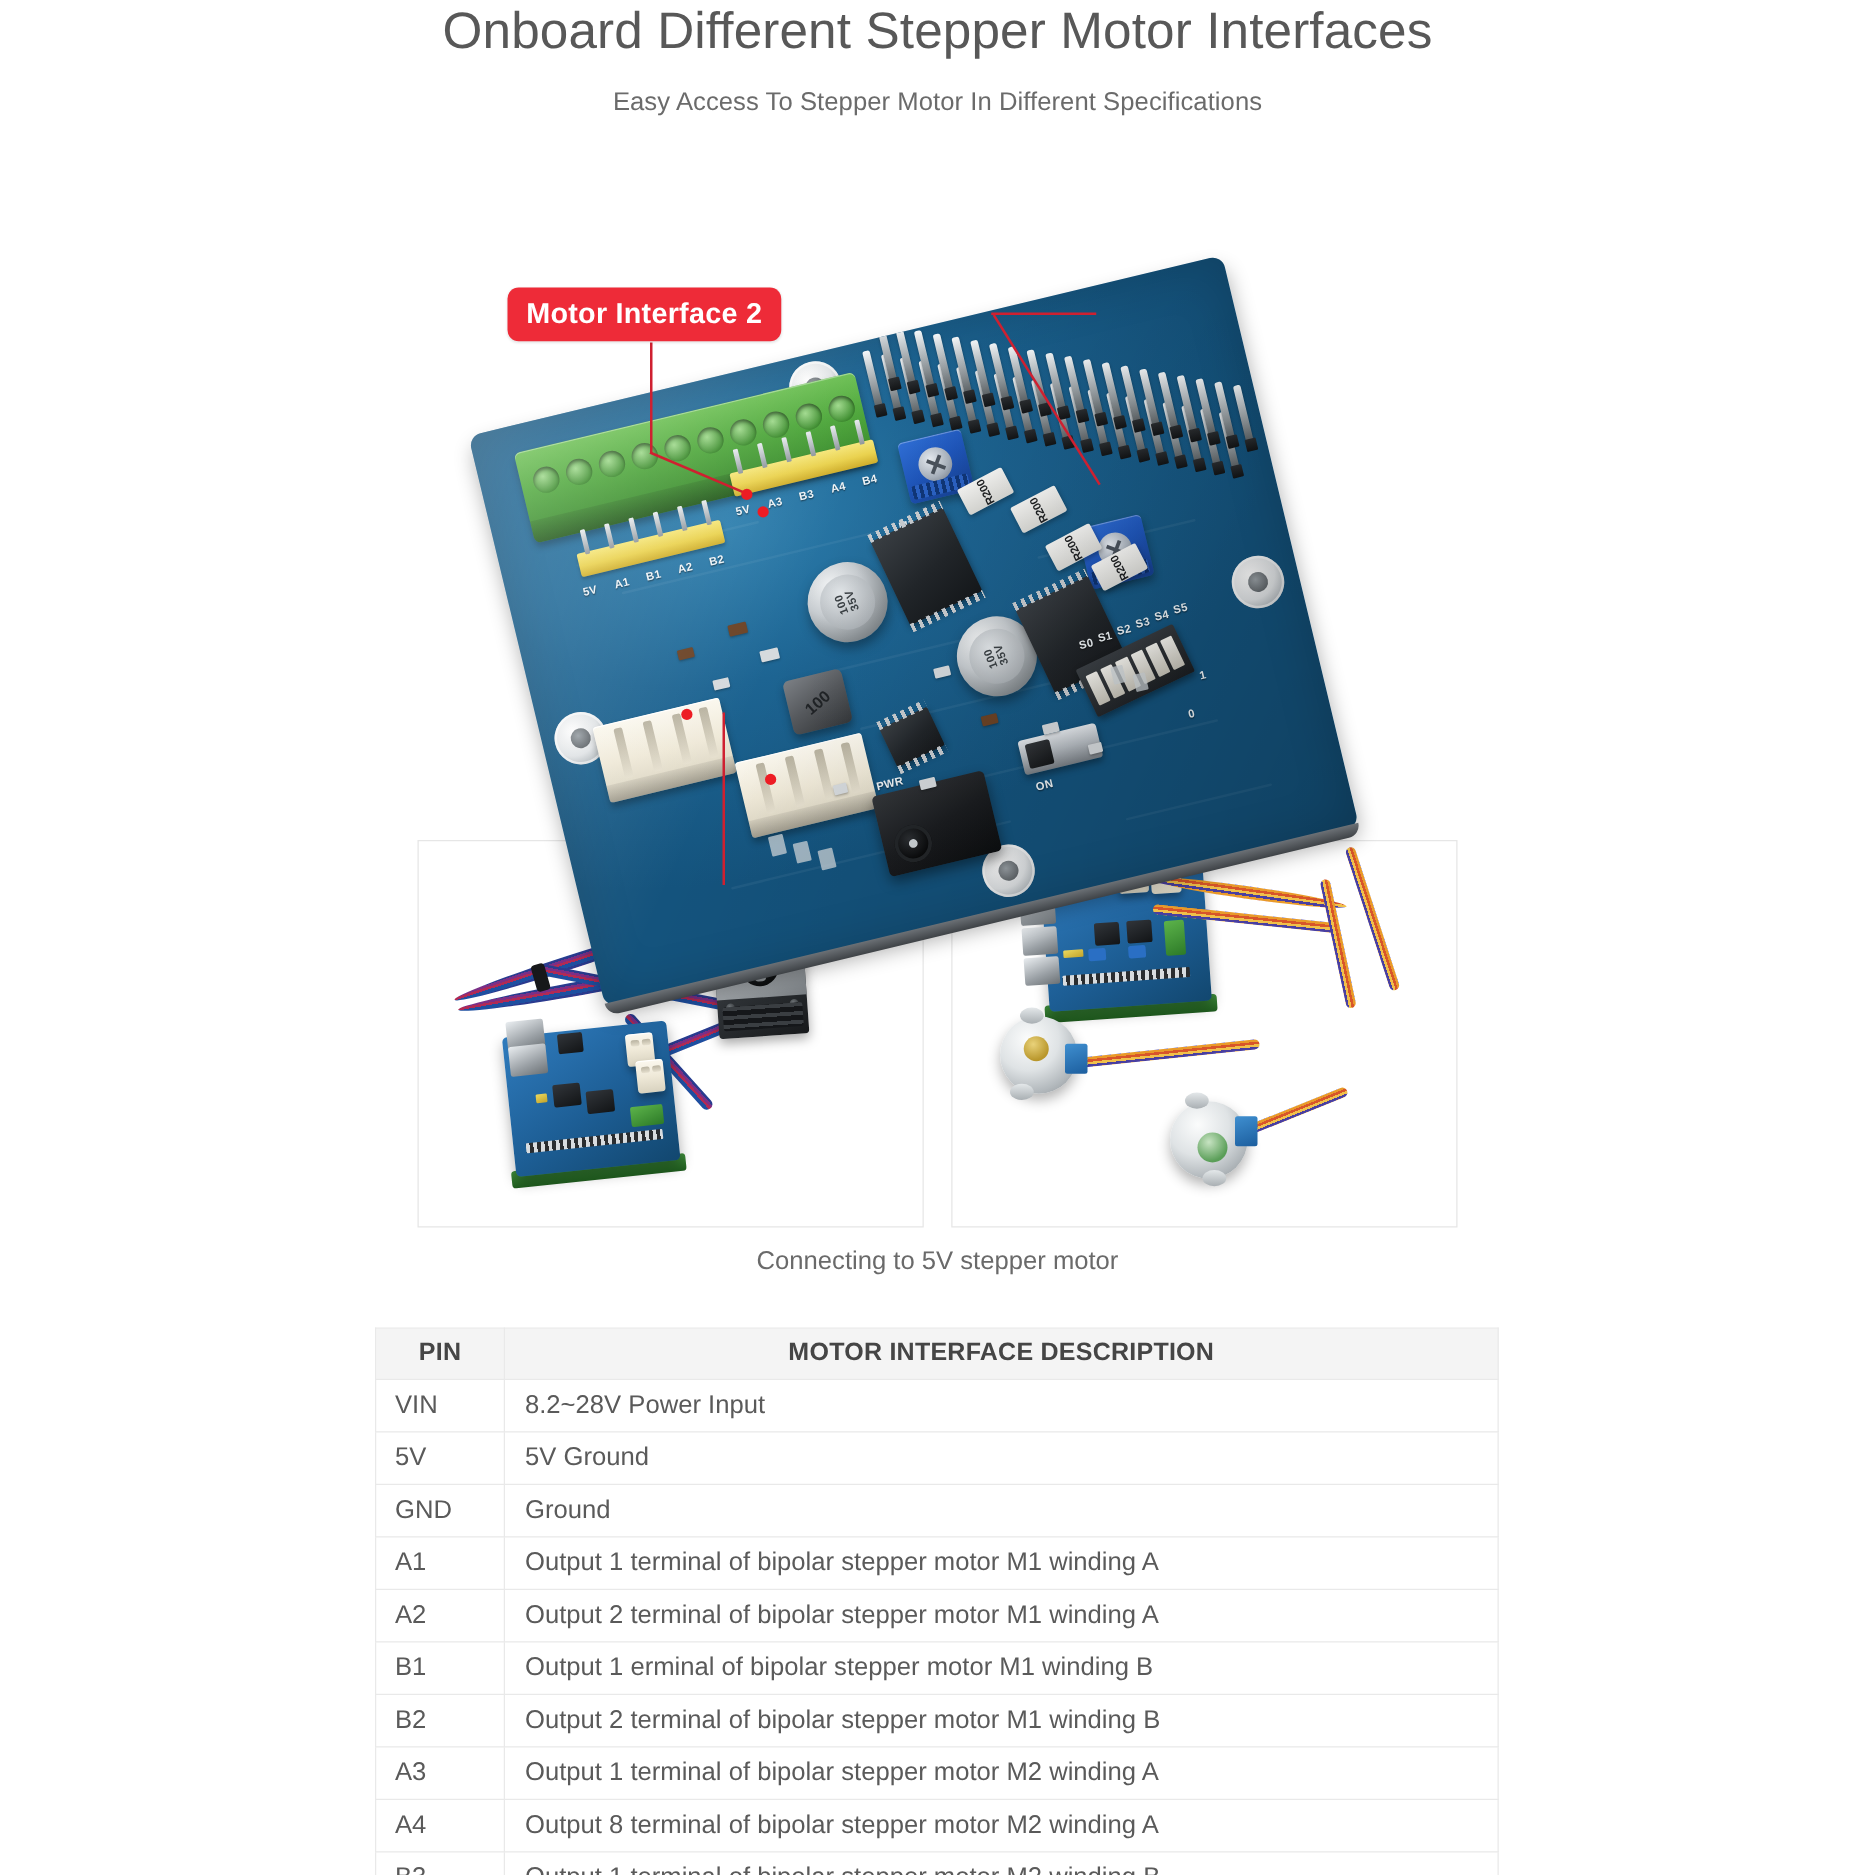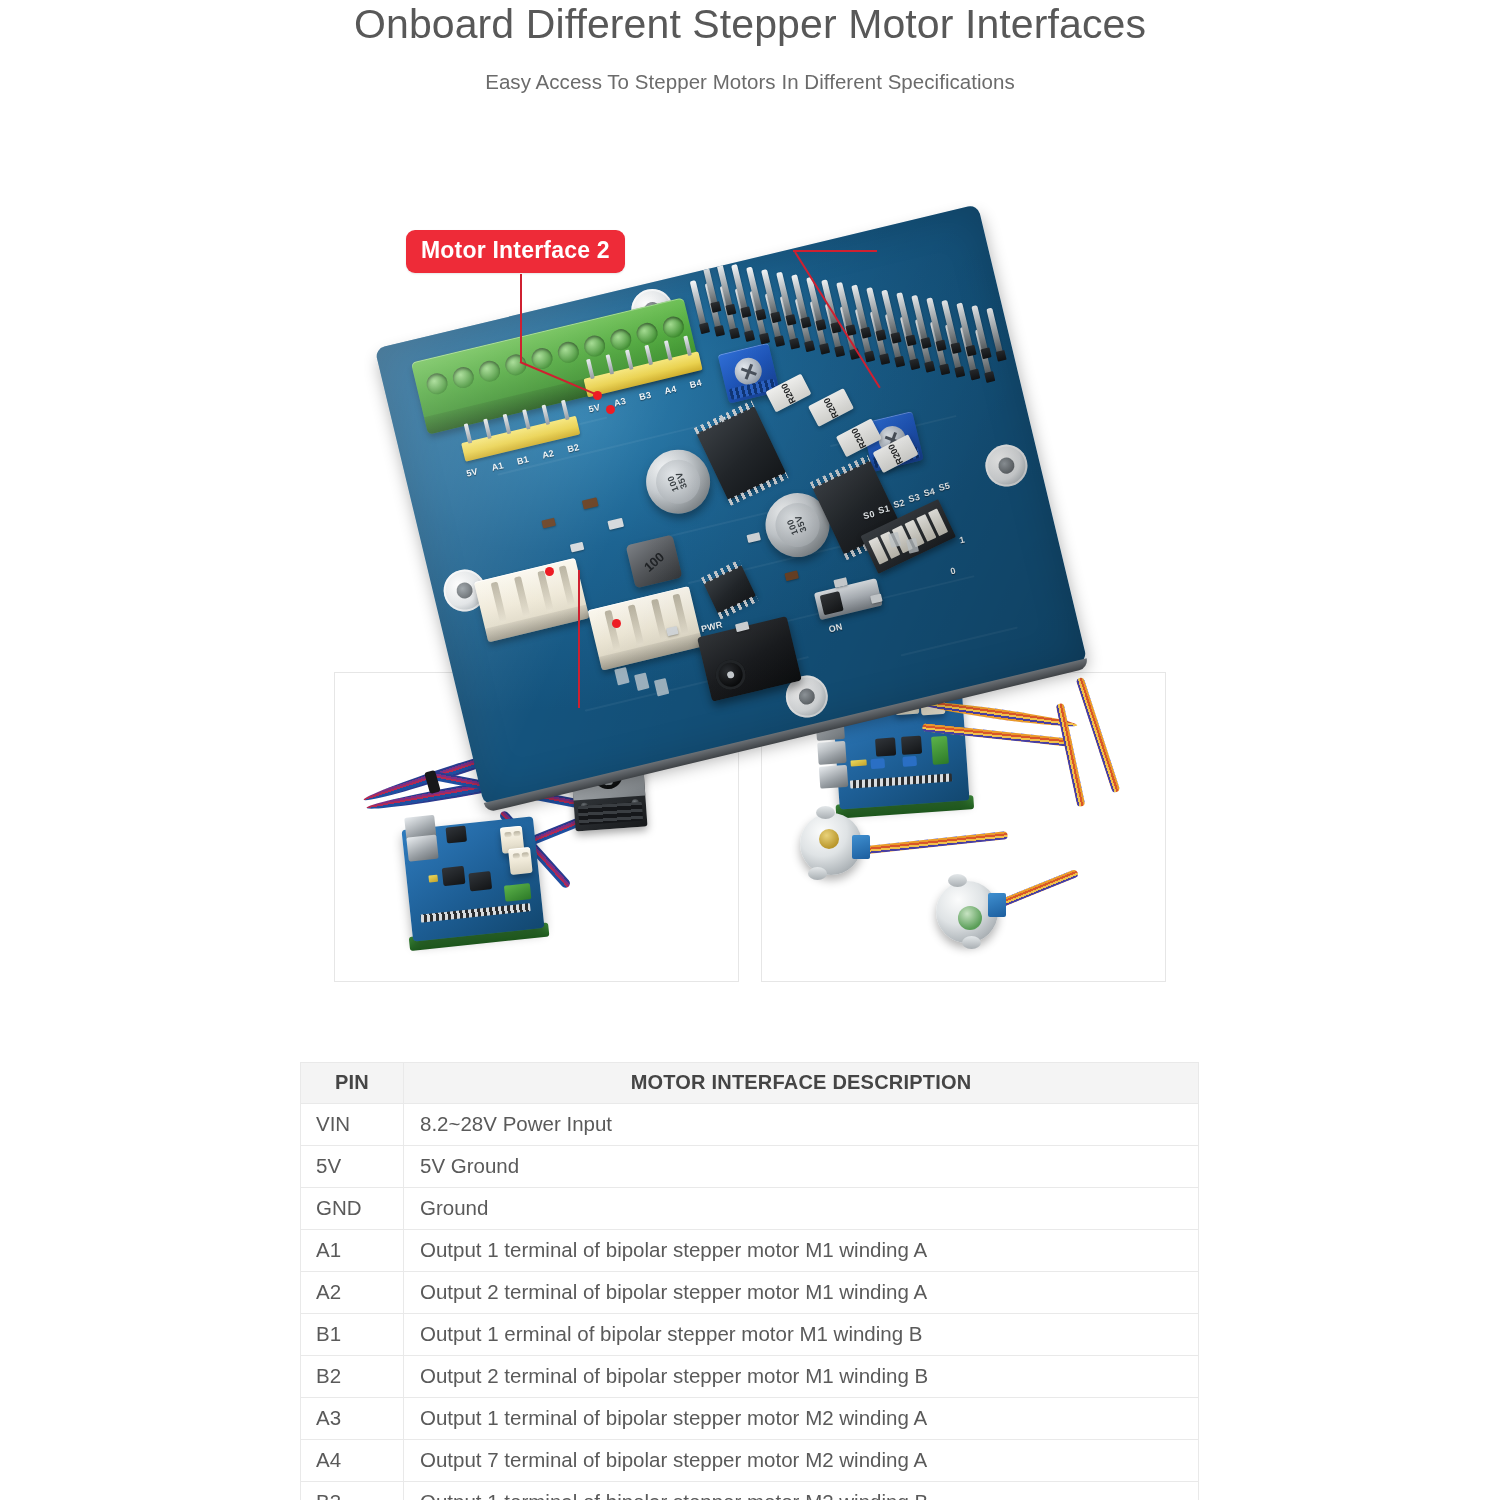--- a/index.html
+++ b/index.html
@@ -313,21 +313,21 @@
   tbody td.pin{padding-left:15px;text-align:left;}
   tbody td.desc{padding-left:16px;text-align:left;}
 </style>
 </head>
 <body>
 
 <div class="page">
 
   <div class="hdr">
     <h1>Onboard Different Stepper Motor Interfaces</h1>
-    <h2>Easy Access To Stepper Motors In Different Specifications</h2>
+    <h2>Easy Access To Stepper Motor In Different Specifications</h2>
   </div>
 
   <div class="hero">
 
     <div class="pcb-wrap">
       <div class="pcb">
         <div class="board">
 
           <div class="trace" style="left:60px;top:120px;width:150px;"></div>
           <div class="trace" style="left:90px;top:150px;width:210px;"></div>
@@ -711,20 +711,21 @@
                background:radial-gradient(circle at 38% 32%,#c7e3c2,#5a9e58 70%);"></div>
           <div class="ear" style="left:12px;top:-7px;"></div>
           <div class="ear" style="left:26px;bottom:-6px;"></div>
           <div class="coll" style="right:-8px;top:12px;width:18px;height:24px;"></div>
         </div>
       </div>
 
     </div>
 
     <div class="cap-row">
+      <div>Connecting to 5V stepper motor</div>
     </div>
   </div>
 
   <div class="tbl-wrap">
     <table>
       <colgroup>
           <col class="c1">
           <col>
         </colgroup>
       <thead>
@@ -761,21 +762,21 @@
         <tr>
           <td class="pin">B2</td>
           <td class="desc">Output 2 terminal of bipolar stepper motor M1 winding B</td>
         </tr>
         <tr>
           <td class="pin">A3</td>
           <td class="desc">Output 1 terminal of bipolar stepper motor M2 winding A</td>
         </tr>
         <tr>
           <td class="pin">A4</td>
-          <td class="desc">Output 7 terminal of bipolar stepper motor M2 winding A</td>
+          <td class="desc">Output 8 terminal of bipolar stepper motor M2 winding A</td>
         </tr>
         <tr>
           <td class="pin">B3</td>
           <td class="desc">Output 1 terminal of bipolar stepper motor M2 winding B</td>
         </tr>
 
       </tbody>
     </table>
   </div>
 

